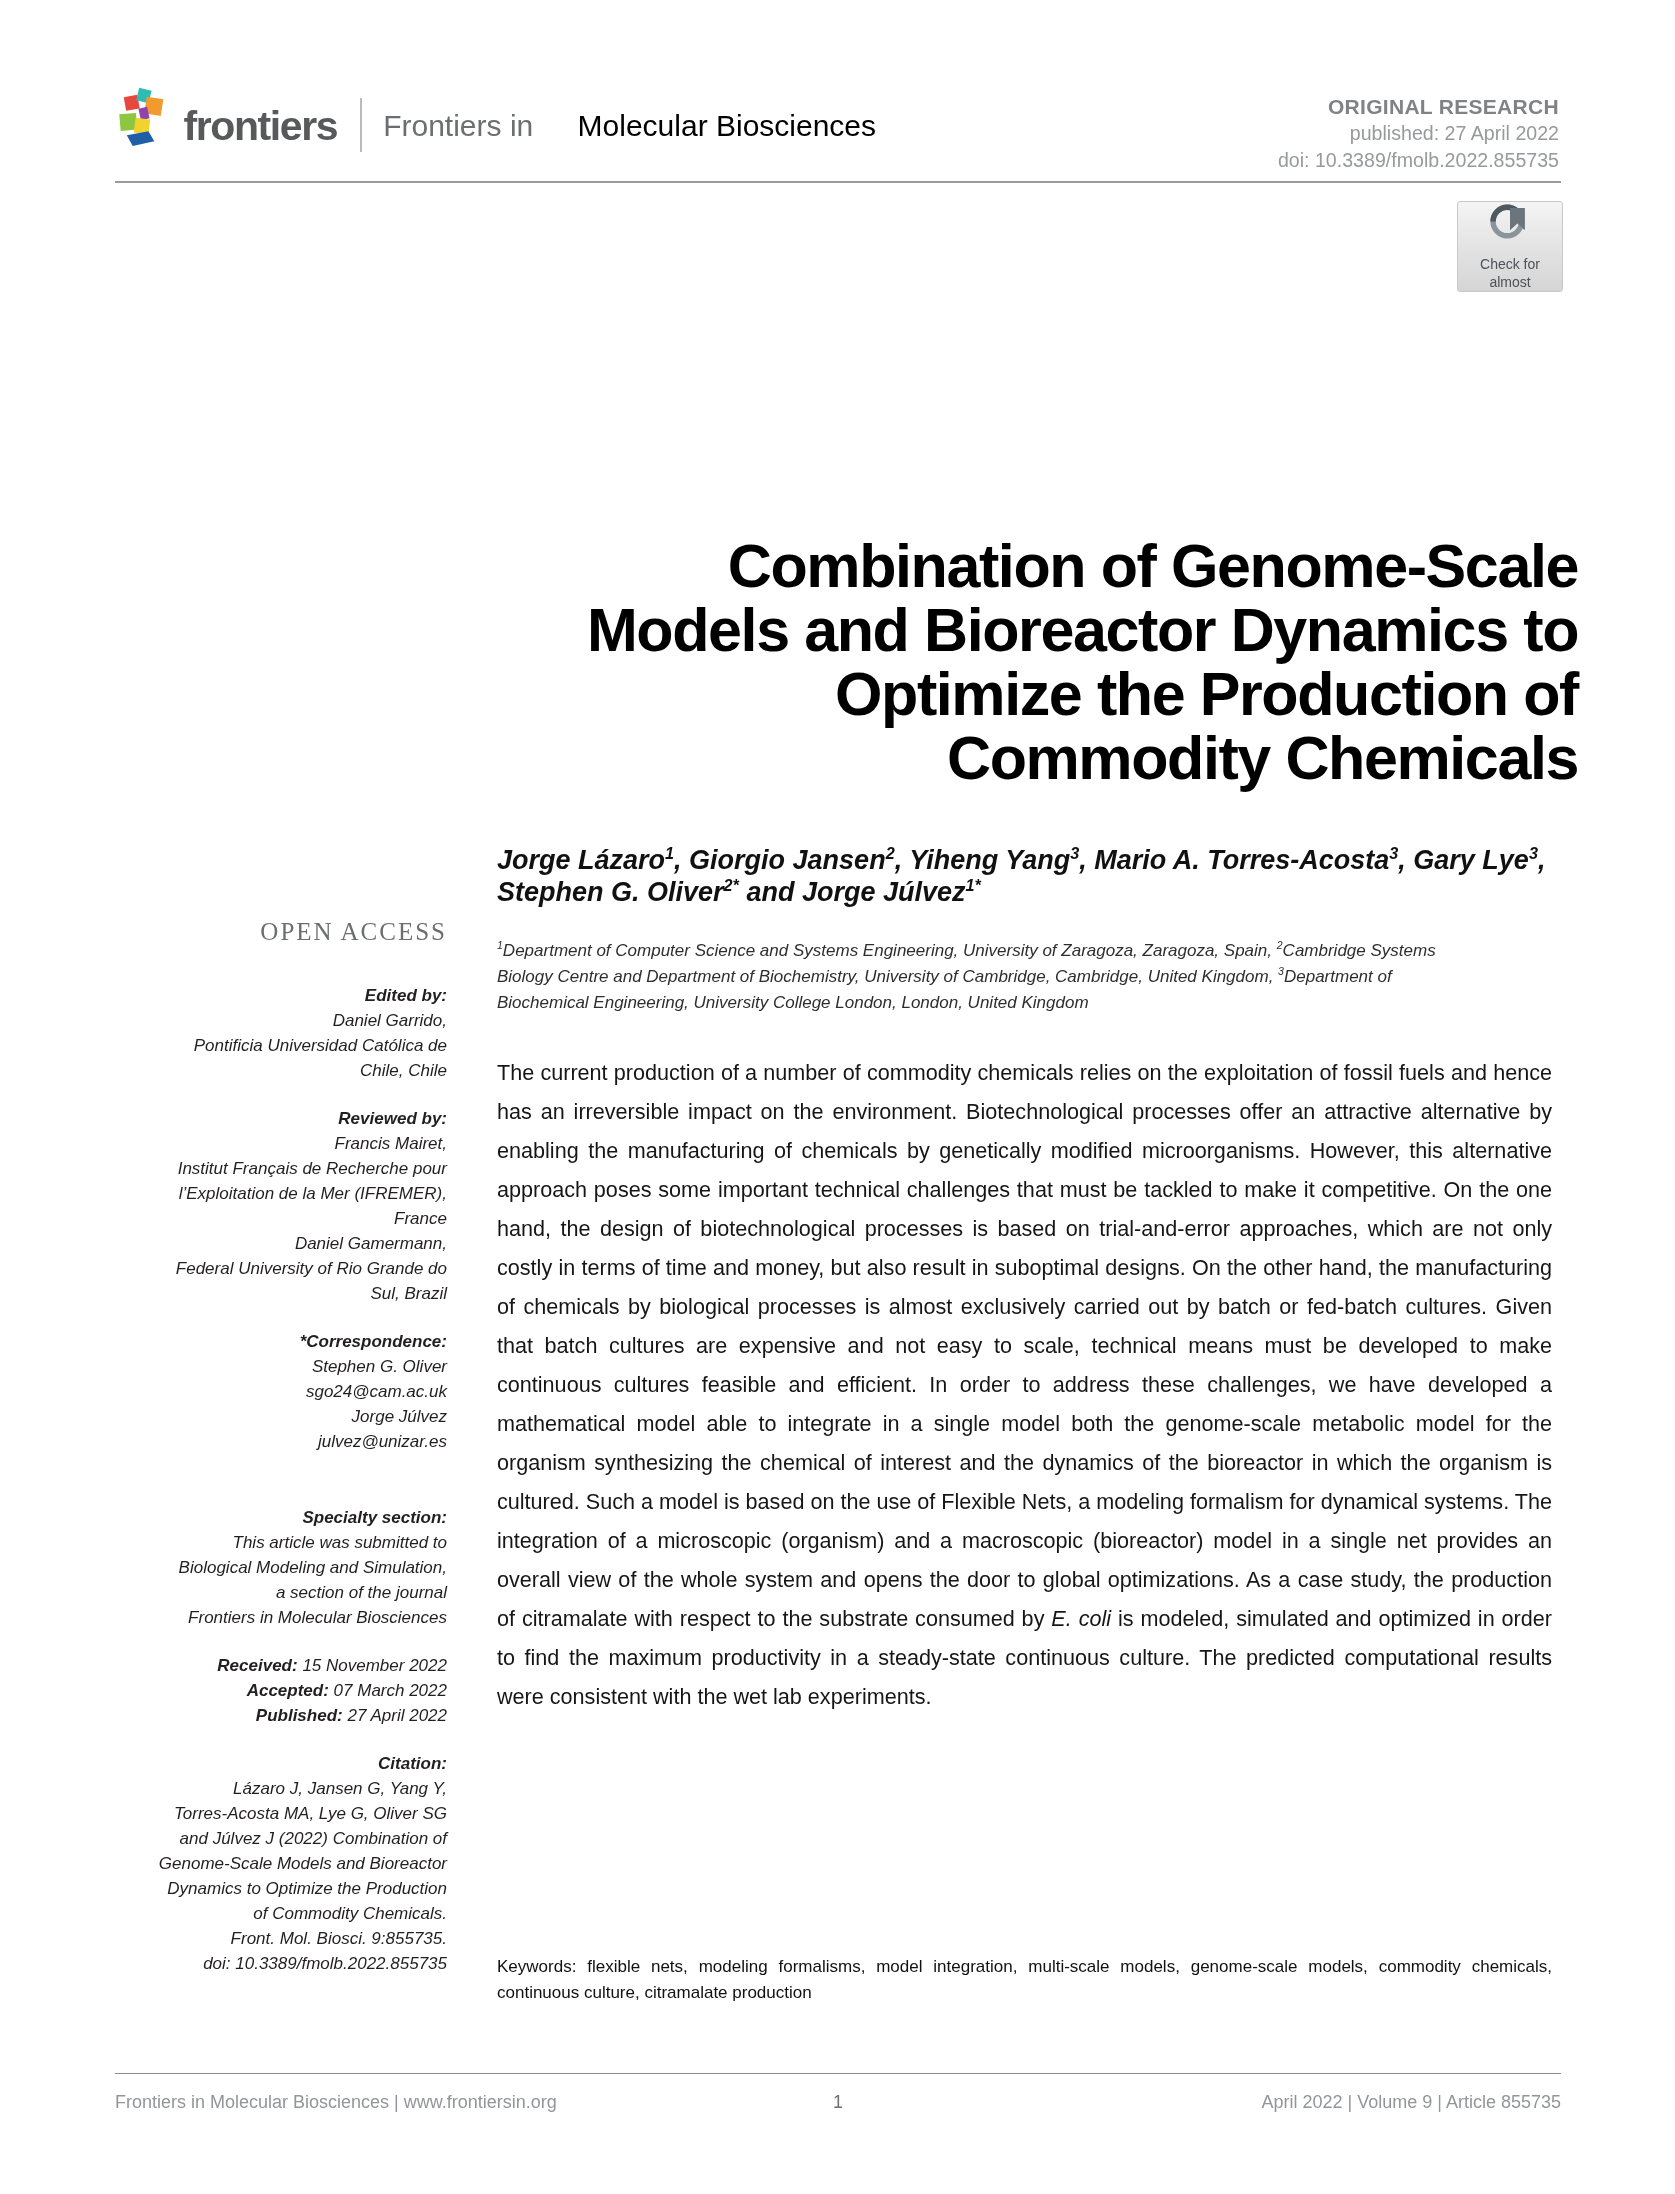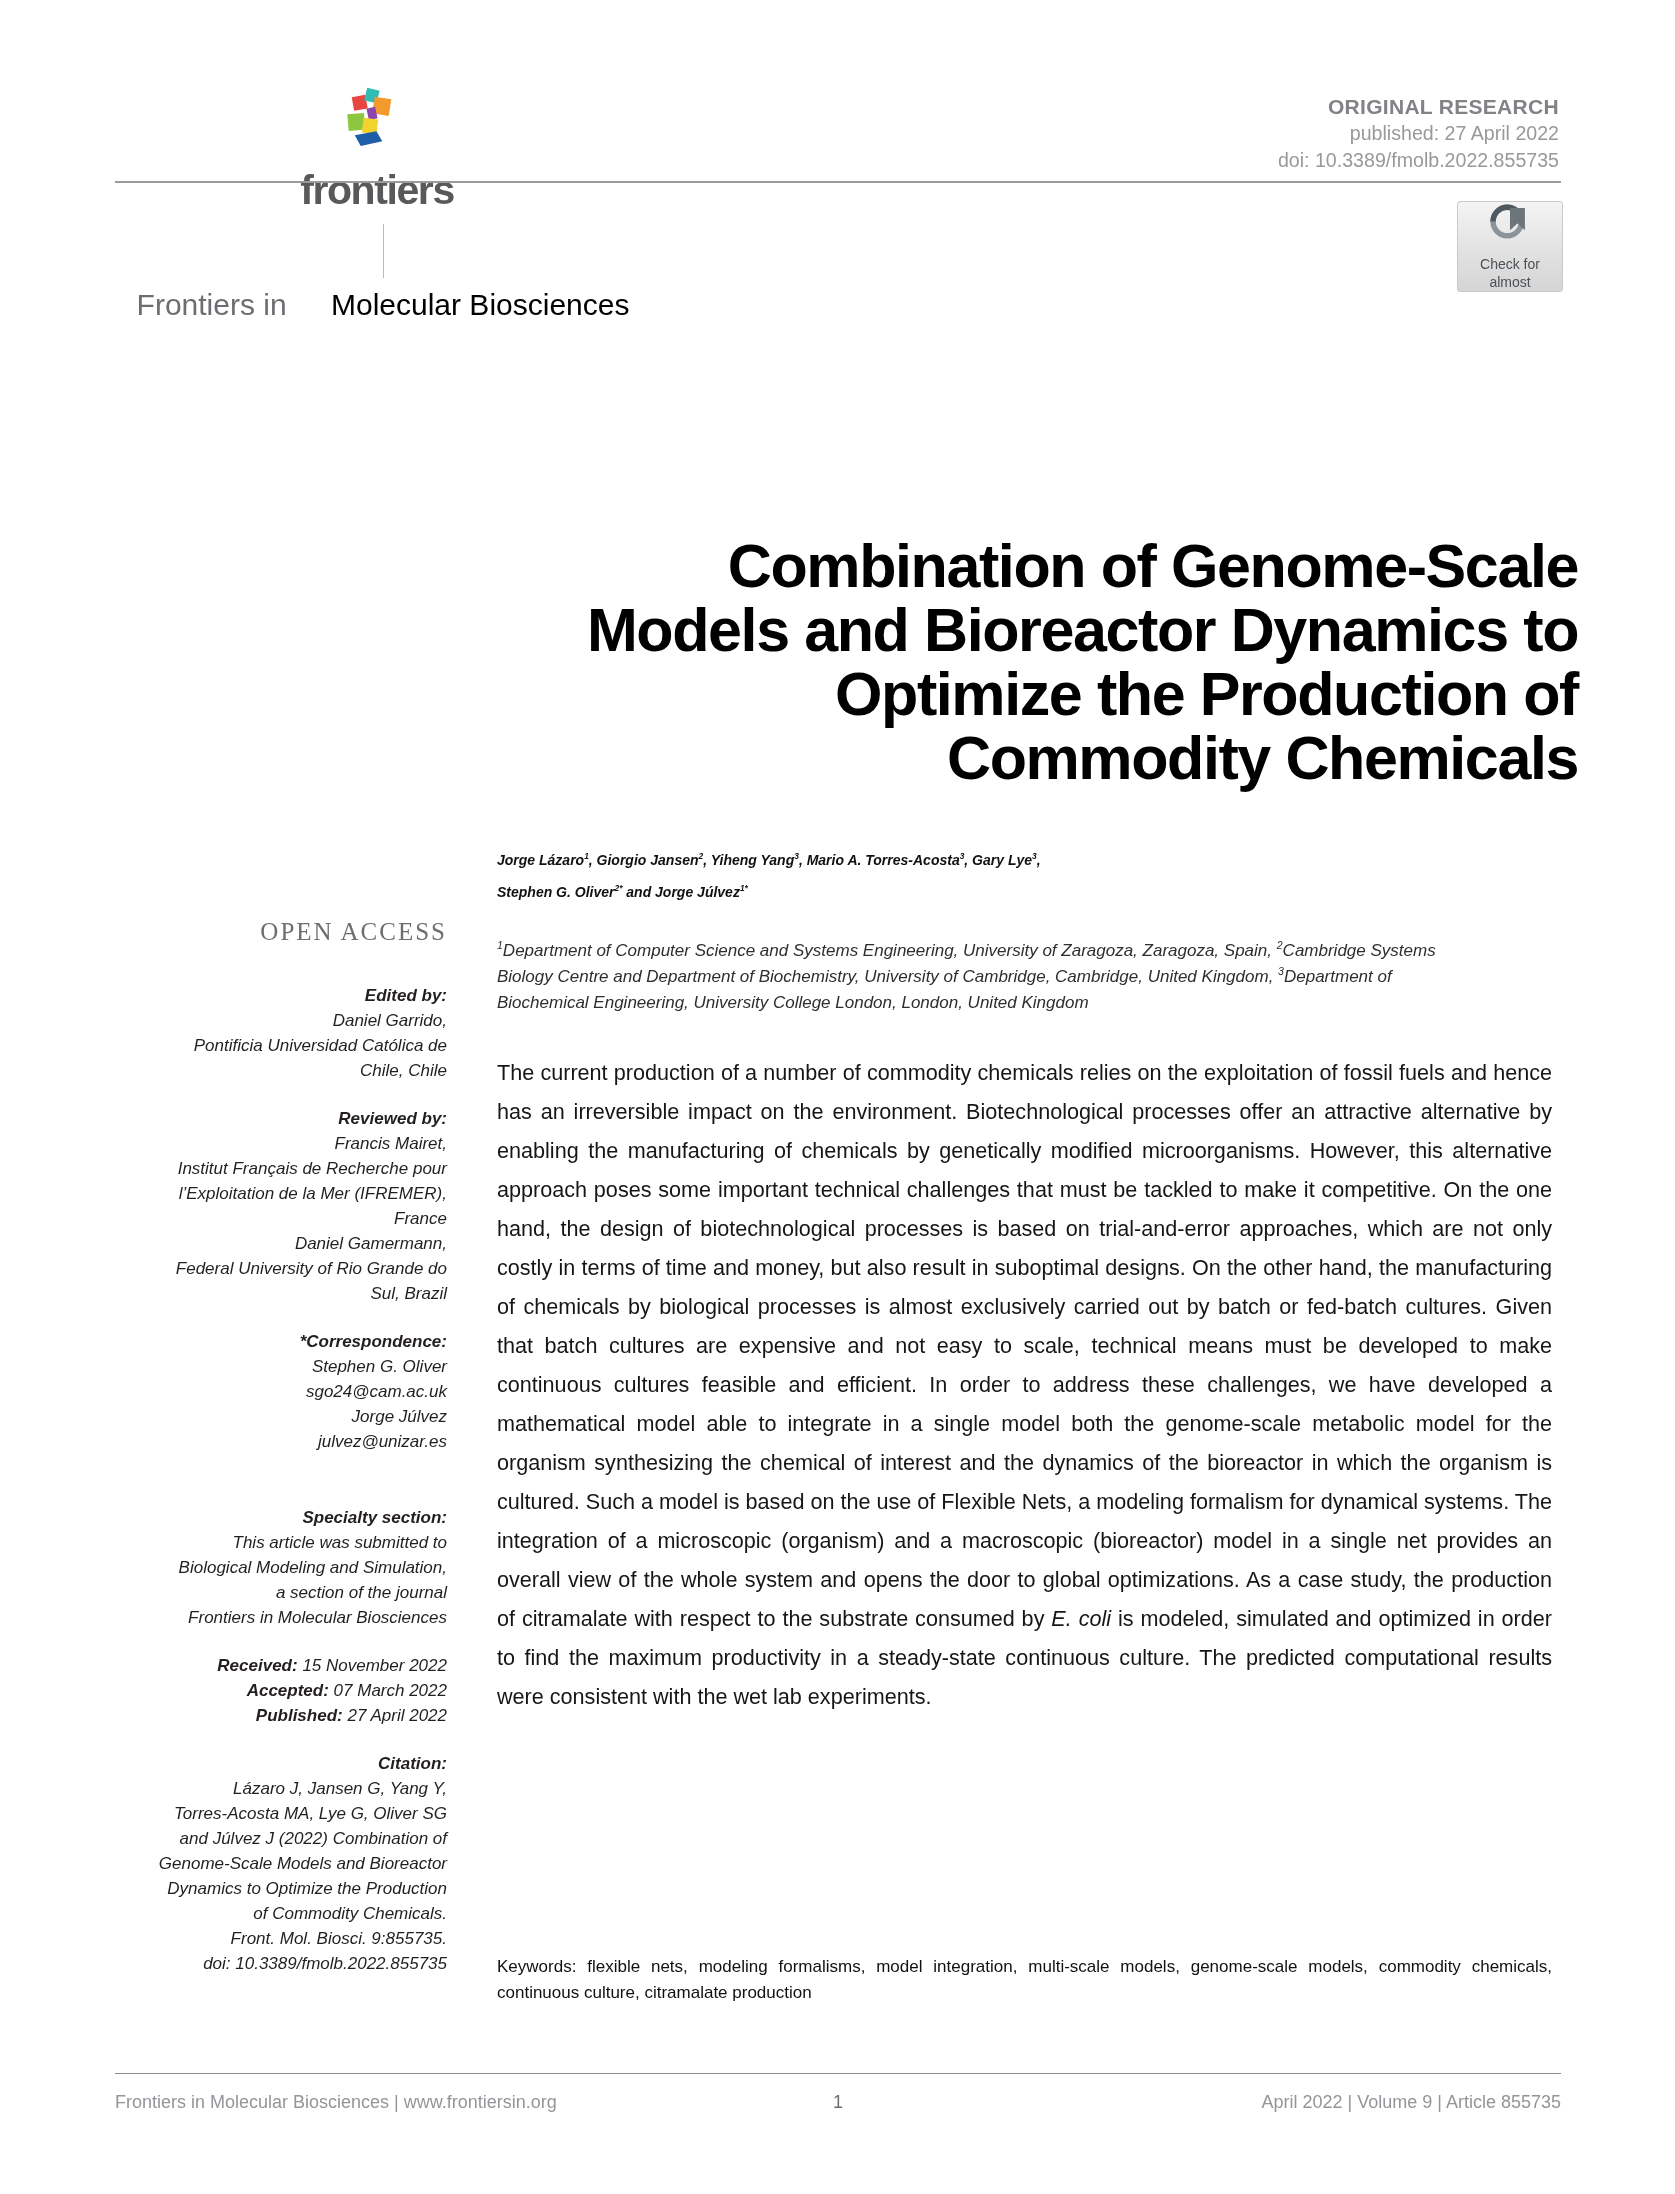--- a/index.html
+++ b/index.html
@@ -1,41 +1,41 @@
 <!DOCTYPE html>
 <html style="font-size:10.8px"><head>
 <meta charset="utf-8">
 <style>
   html,body{margin:0;padding:0;background:#ffffff;}
   .page{position:relative;width:1675px;height:2194px;background:#ffffff;overflow:hidden;
         font-family:"Liberation Sans", sans-serif;color:#1a1a1a;}
 
   
-  .brand-row{position:absolute;left:115px;top:86px;display:flex;align-items:center;flex-direction:column;}
+  .brand-row{position:absolute;left:115px;top:86px;display:flex;align-items:center;}
   .logo-svg{width:59px;height:69px;display:block;}
   .wordmark{font-size:41px;font-weight:700;color:#58595b;letter-spacing:-1.4px;margin-left:9.5px;margin-top:12px;}
   .header-divider{width:1.4px;height:54px;background:#b9bbbd;margin:9.5px 0 0 23px;}
   .journal-name{font-size:30px;color:#6d6e71;margin-left:21.6px;margin-top:10.8px;white-space:nowrap;}
   .journal-accent{color:#000000;margin-left:36px;}
   .header-right{position:absolute;right:116px;top:93px;text-align:right;line-height:27px;}
   .article-type{font-size:21px;font-weight:700;color:#808285;letter-spacing:0.3px;}
   .pub-line{font-size:19.6px;color:#97999b;}
   .doi-line{font-size:19.6px;color:#97999b;}
   .header-rule{position:absolute;left:115px;top:181px;width:1446px;height:2px;background:#9b9b9b;}
 
   
   .badge{position:absolute;left:1457px;top:201px;width:104px;height:89px;border-radius:3px;
          background:linear-gradient(180deg,#f4f4f4 0%,#e2e2e2 55%,#d5d5d5 100%);
          border:0.7px solid #c9c9c9;display:flex;flex-direction:column;align-items:center;justify-content:center;cursor:pointer;gap:8px;}
   .badge-text{font-size:14px;color:#4b5257;line-height:17.6px;text-align:center;margin-top:4px;}
 
   
   .title{position:absolute;left:497px;top:534px;width:1081px;font-size:61px;line-height:64px;
          font-weight:700;color:#000;letter-spacing:-1.4px;text-align:right;}
-  .authors{position:absolute;left:497px;top:844px;width:1081px;font-size:14px;line-height:32px;
+  .authors{position:absolute;left:497px;top:844px;width:1081px;font-size:27px;line-height:32px;
            font-weight:700;font-style:italic;color:#111;}
   .authors sup{font-size:60%;vertical-align:super;line-height:0;}
   .affiliations{position:absolute;left:497px;top:938px;width:1081px;font-size:17px;line-height:26px;
                 font-style:italic;color:#2e2e2e;}
   .affiliations sup{font-size:62%;vertical-align:super;line-height:0;}
 
   
   .sidebar{position:absolute;left:115px;top:909px;width:332px;text-align:right;
            font-size:17px;line-height:25px;font-style:italic;color:#231f20;}
   .open-access{font-family:"Liberation Serif", serif;font-style:normal;font-size:25px;letter-spacing:2px;

